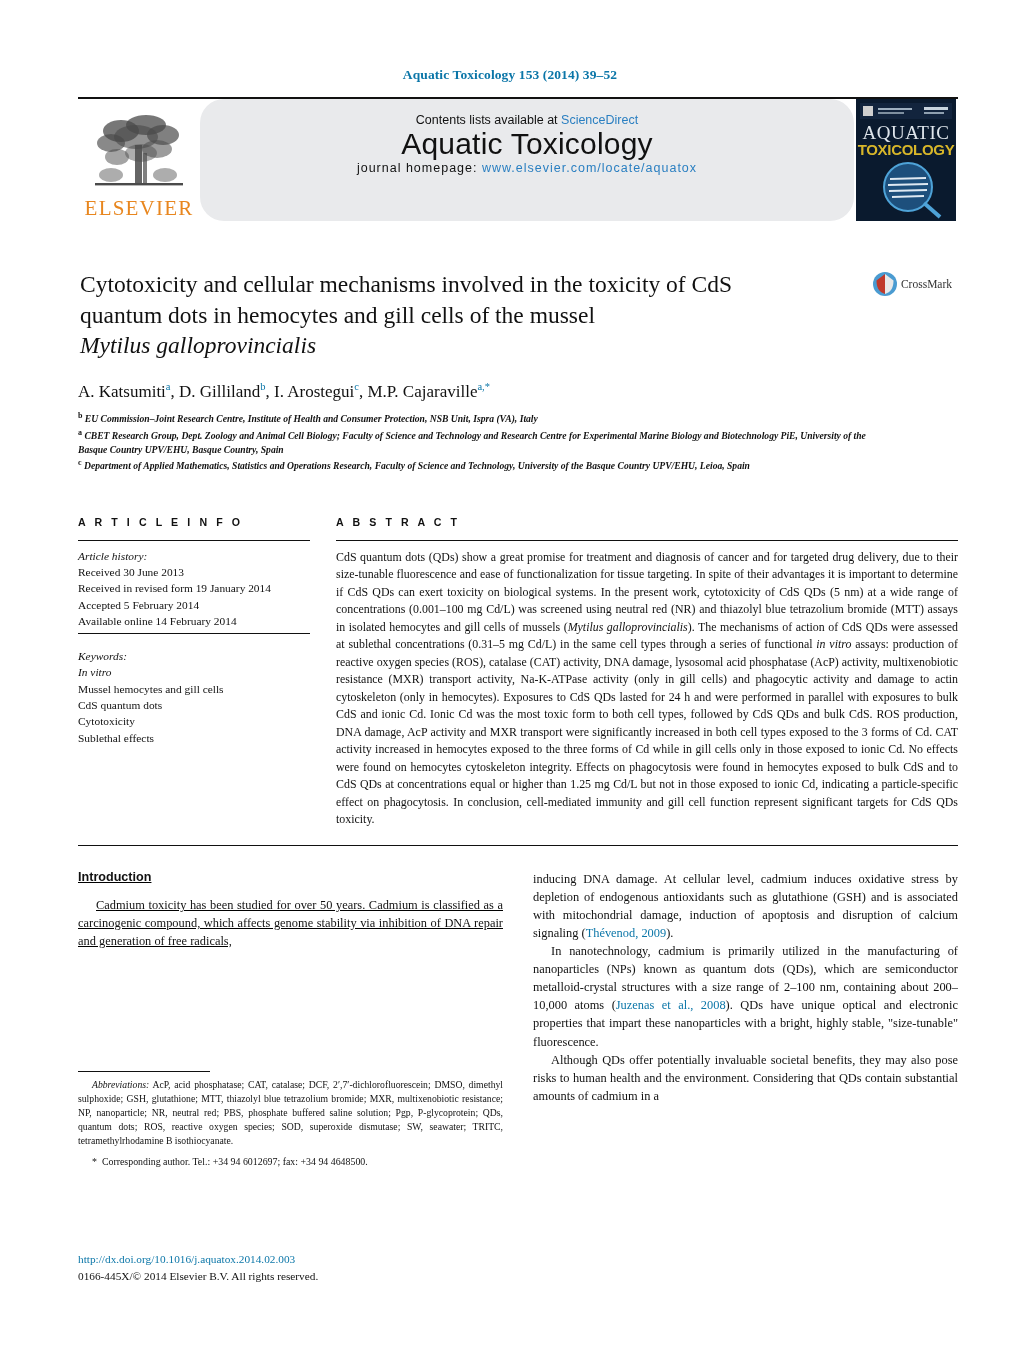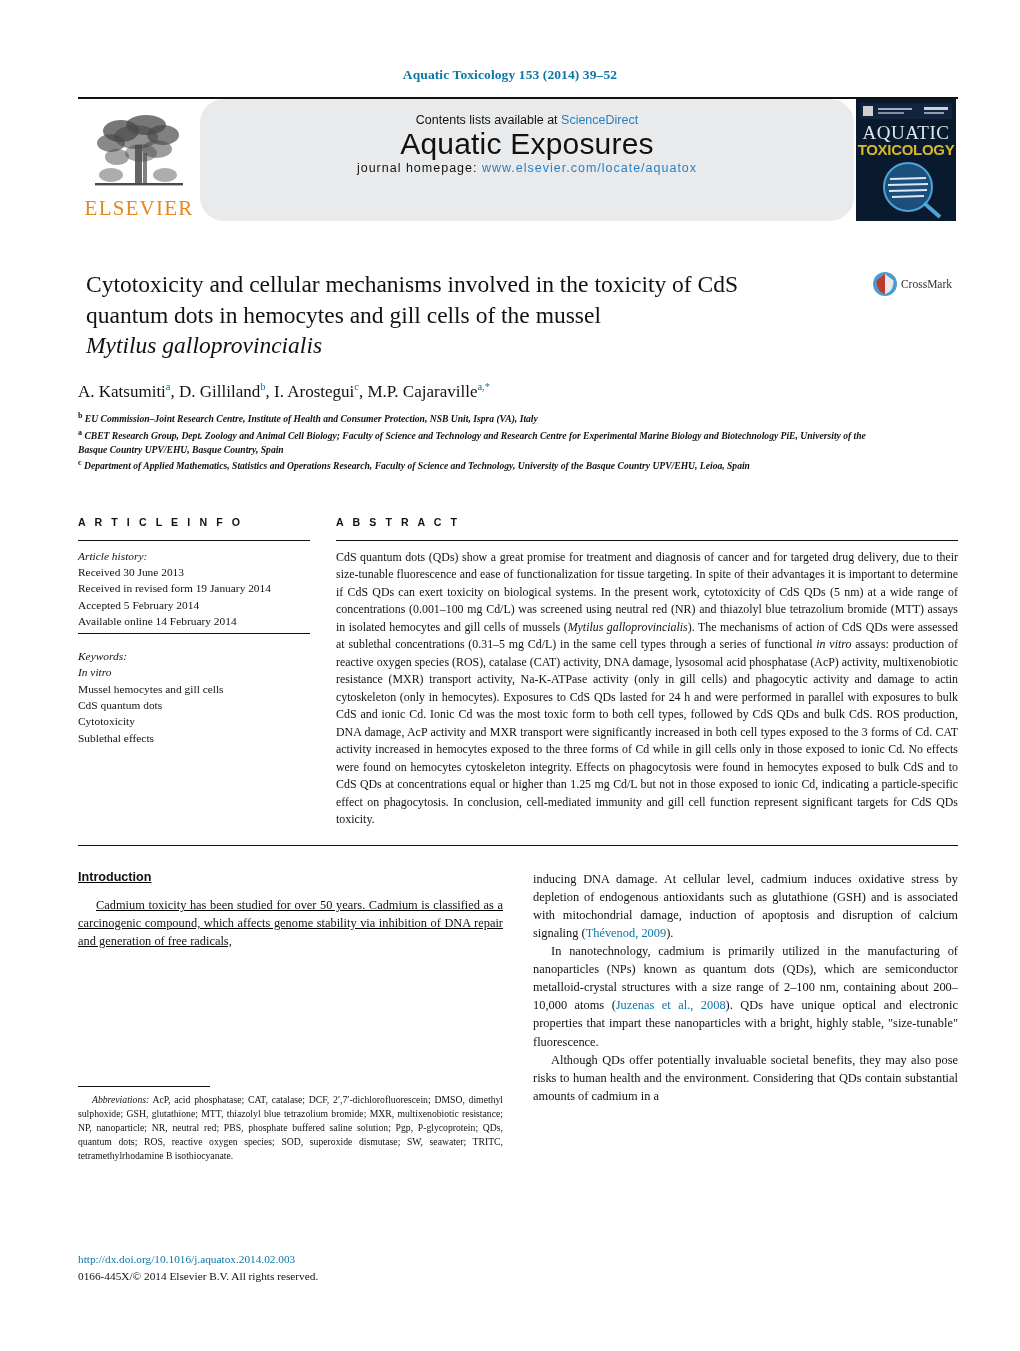--- a/index.html
+++ b/index.html
@@ -107,21 +107,21 @@
   .title-area {
     margin: 48px 62px 0 78px;
     position: relative;
     min-height: 86px;
   }
   .paper-title {
     font-family: "Liberation Serif", serif;
     font-size: 23.5px;
     line-height: 1.3;
     font-weight: normal;
-    margin: 8px;
+    margin: 2px;
     width: 735px;
     color: #111;
   }
   .paper-title .species { font-style: italic; }
   .crossmark {
     position: absolute;
     right: 0;
     top: 2px;
     width: 92px;
     display: flex;
@@ -302,21 +302,21 @@
           <rect x="4" y="74" width="88" height="2.4"></rect>
         </g>
       </svg>
       <div class="elsevier-word">ELSEVIER</div>
     </div>
 
     <div class="center-band">
       <div class="contents-line">
         <span>Contents lists available at </span><span class="sd">ScienceDirect</span>
       </div>
-      <div class="journal-name">Aquatic Exposures</div>
+      <div class="journal-name">Aquatic Toxicology</div>
       <div class="homepage-line">
         <span>journal homepage: </span><span class="url">www.elsevier.com/locate/aquatox</span>
       </div>
     </div>
 
     <div class="cover-block">
       <svg class="cover-img" viewBox="0 0 100 122">
         <rect x="0" y="0" width="100" height="122" fill="#0a1a2e"></rect>
         <rect x="4" y="4" width="92" height="16" fill="#12243d"></rect>
         <rect x="7" y="7" width="10" height="10" fill="#cfcfcf"></rect>
@@ -411,20 +411,21 @@
       <h2 class="body-head">Introduction</h2>
       <p class="ptext">Cadmium toxicity has been studied for over 50 years. Cadmium is classified as a carcinogenic compound, which affects genome stability via inhibition of DNA repair and generation of free radicals,</p>
 
       <div class="footnote-wrap">
         <div class="fn-rule"></div>
         <div class="fn-text">
           <span style="padding-left:14px;"></span><span class="it">Abbreviations:</span>
           <span>AcP, acid phosphatase; CAT, catalase; DCF, 2′,7′-dichlorofluorescein; DMSO, dimethyl sulphoxide; GSH, glutathione; MTT, thiazolyl blue tetrazolium bromide; MXR, multixenobiotic resistance; NP, nanoparticle; NR, neutral red; PBS, phosphate buffered saline solution; Pgp, P-glycoprotein; QDs, quantum dots; ROS, reactive oxygen species; SOD, superoxide dismutase; SW, seawater; TRITC, tetramethylrhodamine B isothiocyanate.</span>
         </div>
         <div class="fn-corr">
+          <span class="fn-indent">*&nbsp; <span>Corresponding author. Tel.: +34 94 6012697; fax: +34 94 4648500.</span></span>
         </div>
       </div>
     </div>
 
     <div class="bcol">
       <p class="ptext" style="text-indent:0;">
         <span>inducing DNA damage. At cellular level, cadmium induces oxidative stress by depletion of endogenous antioxidants such as glutathione (GSH) and is associated with mitochondrial damage, induction of apoptosis and disruption of calcium signaling (</span><span class="lnk">Thévenod, 2009</span><span>).</span>
       </p>
       <p class="ptext">
         <span>In nanotechnology, cadmium is primarily utilized in the manufacturing of nanoparticles (NPs) known as quantum dots (QDs), which are semiconductor metalloid-crystal structures with a size range of 2–100 nm, containing about 200–10,000 atoms (</span><span class="lnk">Juzenas et al., 2008</span><span>). QDs have unique optical and electronic properties that impart these nanoparticles with a bright, highly stable, "size-tunable" fluorescence.</span>

